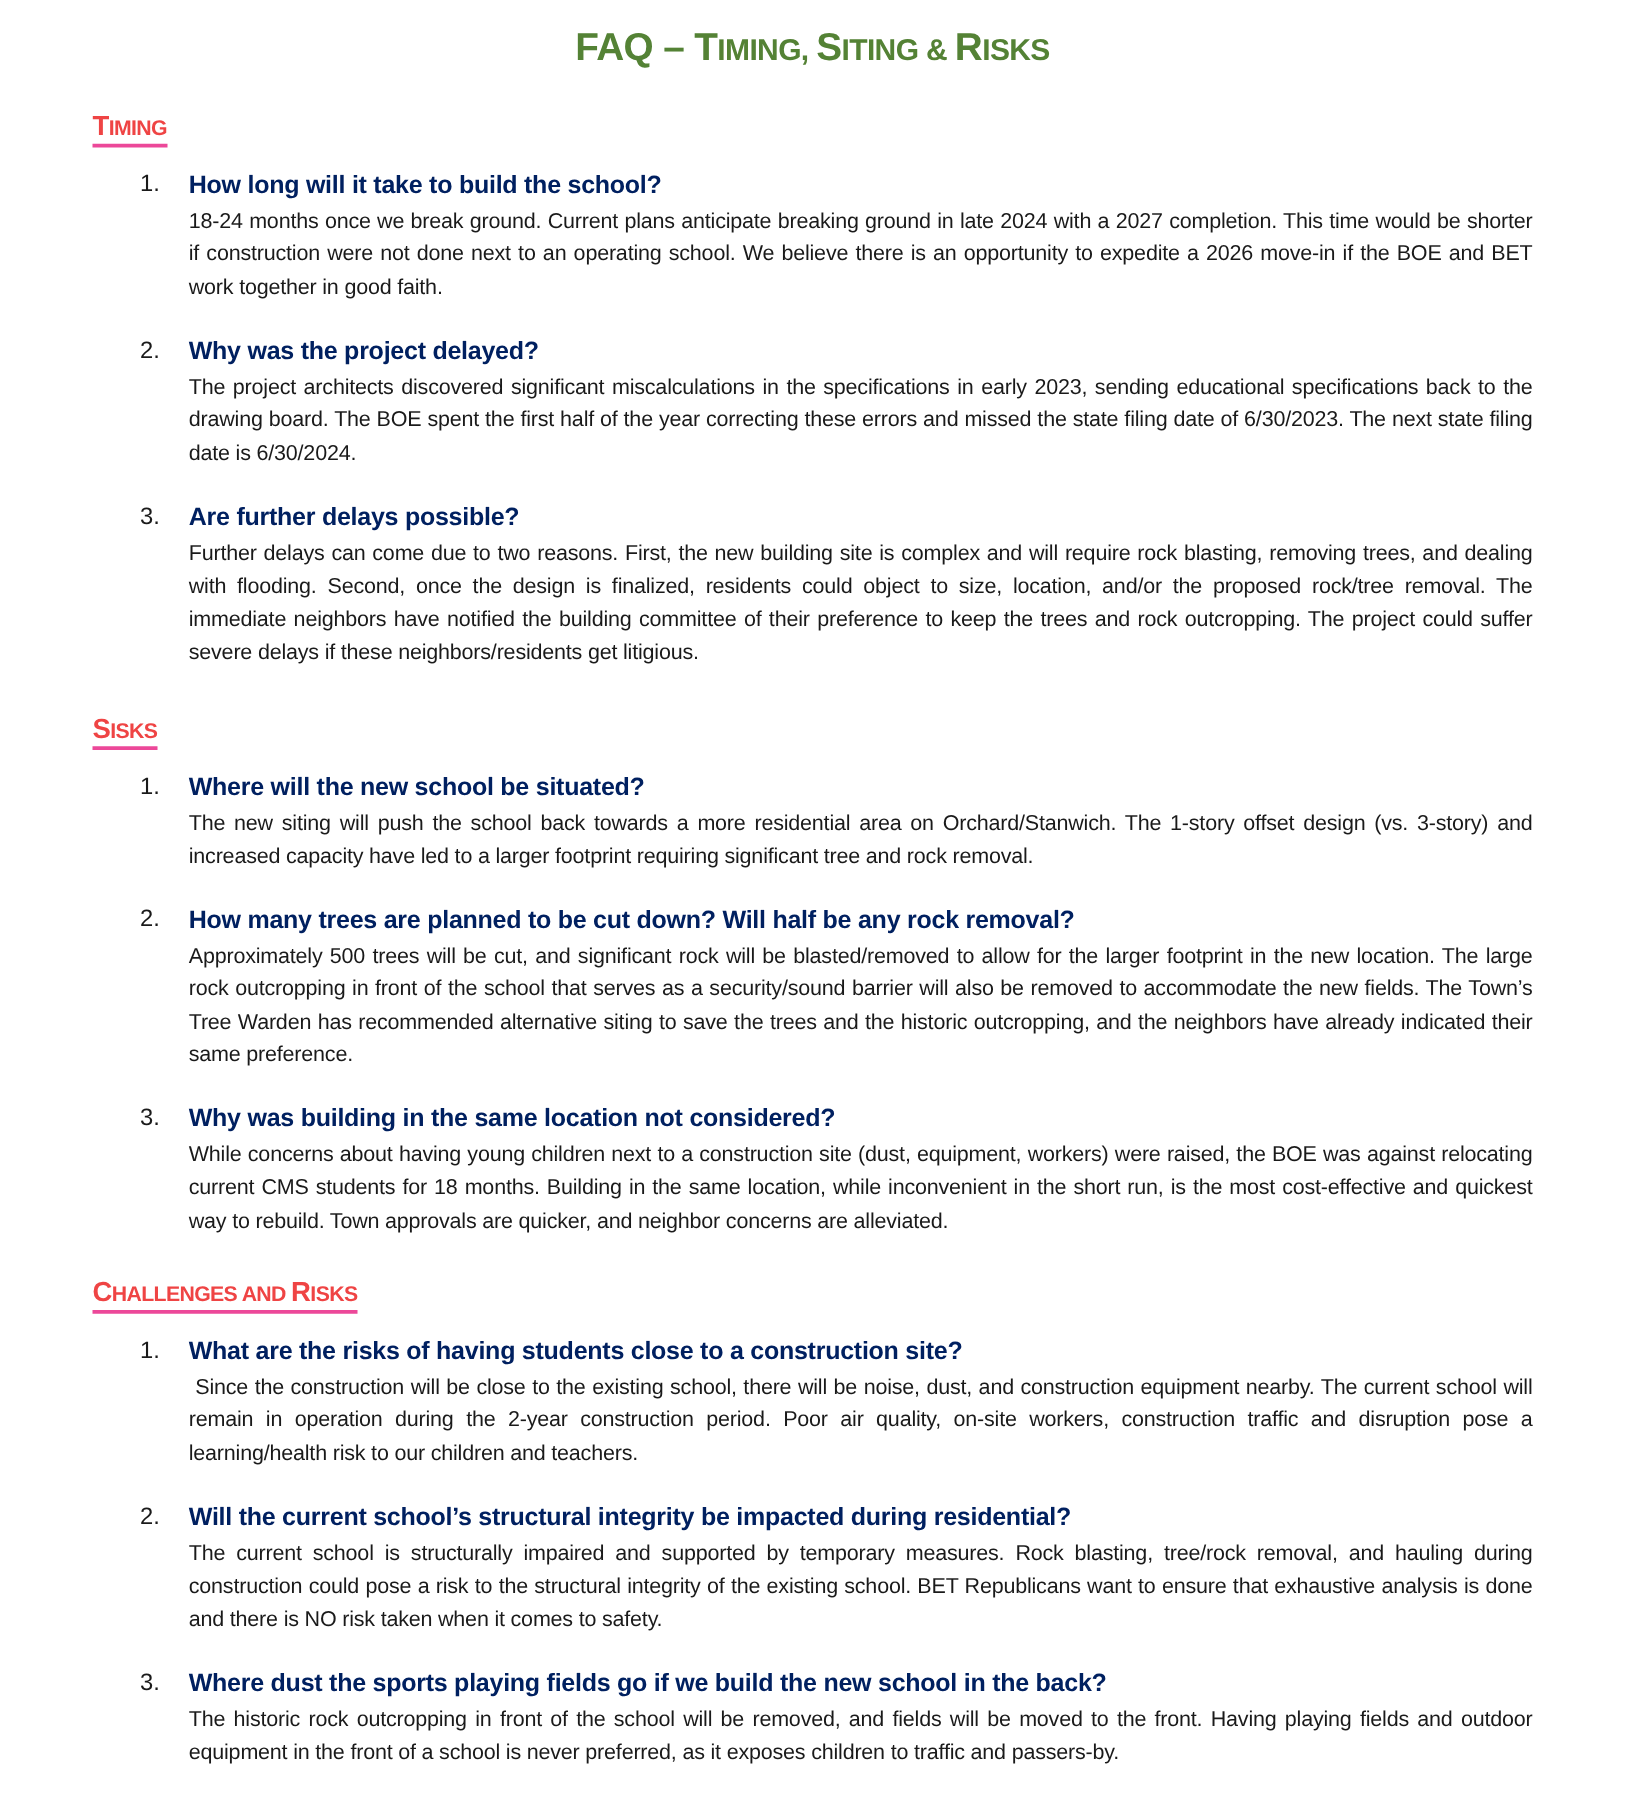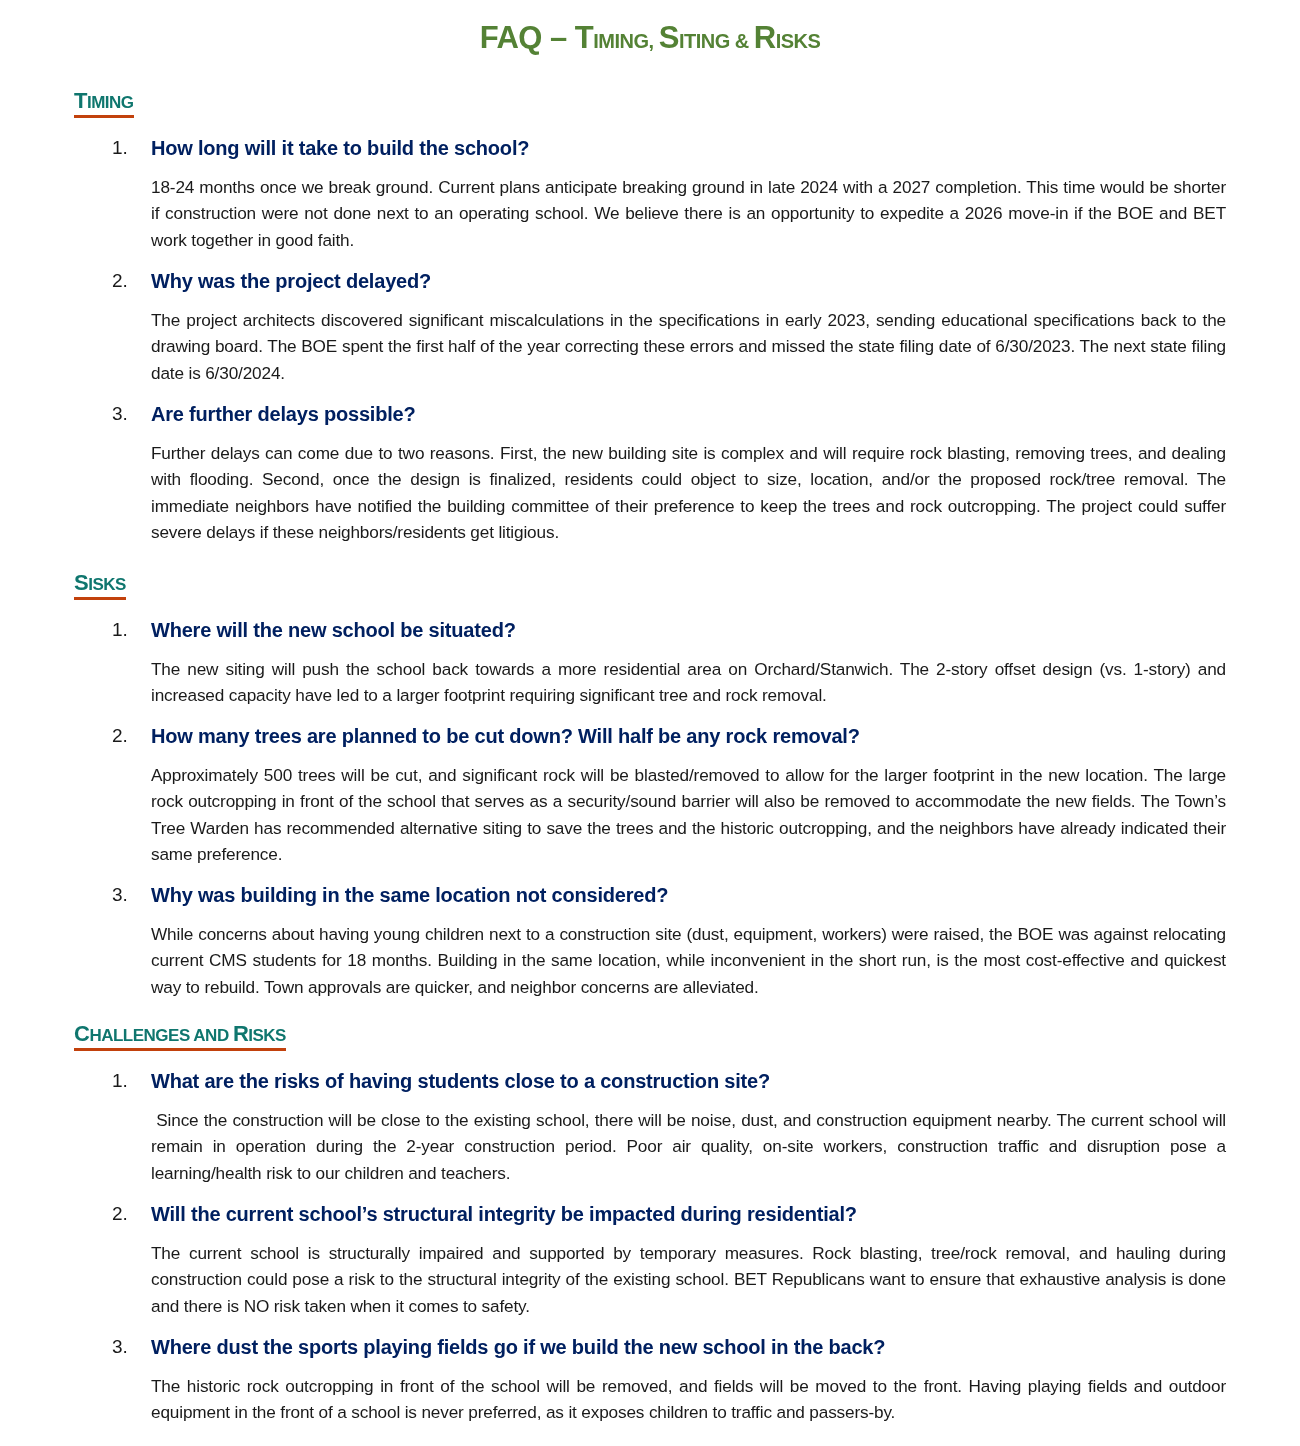--- a/index.html
+++ b/index.html
@@ -1,30 +1,30 @@
 <!DOCTYPE html>
 <html><head>
 <meta charset="utf-8">
 <style>
   html, body { margin: 0; padding: 0; background: #ffffff; }
   body { width: 1300px; height: 1446px; position: relative; overflow: hidden;
          font-family: "Liberation Sans", sans-serif; color: #1a1a1a; }
   .page { position: absolute; left: 0; top: 0; width: 1300px; height: 1446px; }
   .title { position: absolute; left: 0; right: 0; top: 20px; text-align: center;
            color: #548235; font-weight: bold; font-size: 31px; letter-spacing: -0.5px; }
-  .title .sc { font-size: 20px; }
-  .section-head { position: absolute; left: 74px; color: #0f766e; font-weight: bold;
+  .title .sc { font-size: 24px; }
+  .section-head { position: absolute; left: 74px; color: #ef4444; font-weight: bold;
                   font-size: 22px; letter-spacing: -0.5px;
-                  border-bottom: 3px solid #c2410c; line-height: 24px; padding-bottom: 0; }
+                  border-bottom: 3px solid #ec4899; line-height: 24px; padding-bottom: 0; }
   .section-head .sc { font-size: 17px; }
   .q { position: absolute; left: 112px; width: 1114px; }
   .q .num { position: absolute; left: 0; top: 0; font-size: 19px; color: #1a1a1a; }
   .q .question { position: absolute; left: 39px; top: 0; font-size: 20px; font-weight: bold;
                  color: #002060; white-space: nowrap; letter-spacing: -0.2px; }
-  .q .answer { position: absolute; left: 39px; top: 37px; width: 1075px; font-size: 17.2px;
+  .q .answer { position: absolute; left: 39px; top: 26px; width: 1075px; font-size: 17.2px;
                line-height: 26.3px; text-align: justify; color: #1a1a1a; letter-spacing: -0.15px; }
 </style>
 </head>
 <body>
 
 <div class="page">
 
   <div class="title">
     <span>FAQ – </span><span>T</span><span class="sc">IMING, </span><span>S</span><span class="sc">ITING &amp; </span><span>R</span><span class="sc">ISKS</span>
   </div>
@@ -51,21 +51,21 @@
     <div class="answer">Further delays can come due to two reasons. First, the new building site is complex and will require rock blasting, removing trees, and dealing with flooding. Second, once the design is finalized, residents could object to size, location, and/or the proposed rock/tree removal. The immediate neighbors have notified the building committee of their preference to keep the trees and rock outcropping. The project could suffer severe delays if these neighbors/residents get litigious.</div>
   </div>
 
   <div class="section-head" style="top:571px;">
     <span>S</span><span class="sc">ISKS</span>
   </div>
 
   <div class="q" style="top:619px;">
     <span class="num">1.</span>
     <span class="question">Where will the new school be situated?</span>
-    <div class="answer">The new siting will push the school back towards a more residential area on Orchard/Stanwich. The 2-story offset design (vs. 1-story) and increased capacity have led to a larger footprint requiring significant tree and rock removal.</div>
+    <div class="answer">The new siting will push the school back towards a more residential area on Orchard/Stanwich. The 1-story offset design (vs. 3-story) and increased capacity have led to a larger footprint requiring significant tree and rock removal.</div>
   </div>
 
   <div class="q" style="top:725px;">
     <span class="num">2.</span>
     <span class="question">How many trees are planned to be cut down? Will half be any rock removal?</span>
     <div class="answer">Approximately 500 trees will be cut, and significant rock will be blasted/removed to allow for the larger footprint in the new location. The large rock outcropping in front of the school that serves as a security/sound barrier will also be removed to accommodate the new fields. The Town’s Tree Warden has recommended alternative siting to save the trees and the historic outcropping, and the neighbors have already indicated their same preference.</div>
   </div>
 
   <div class="q" style="top:884px;">
     <span class="num">3.</span>

